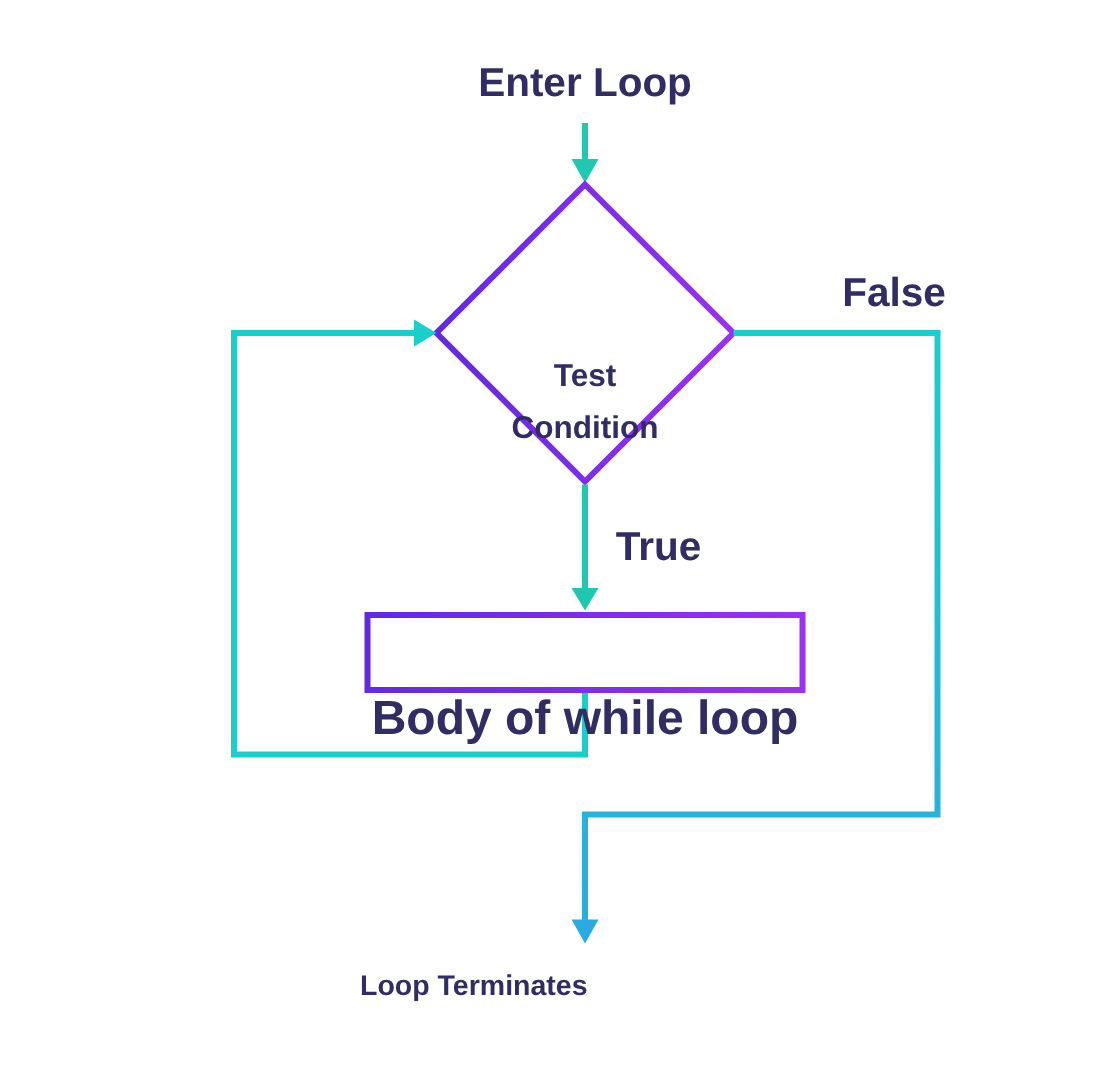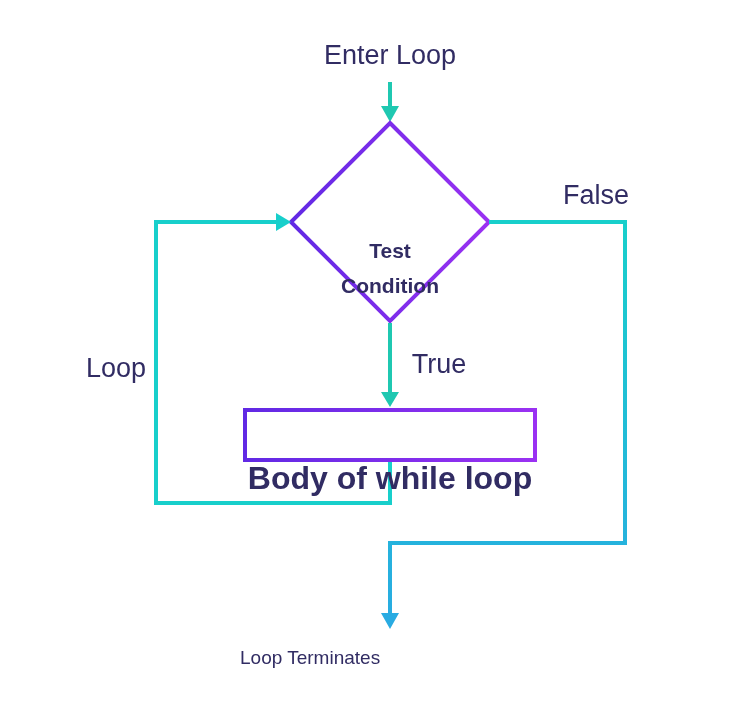--- a/index.html
+++ b/index.html
@@ -13,21 +13,21 @@
     position: relative;
     width: 736px; height: 716px;
   }
   .canvas svg {
     position: absolute;
     left: 0; top: 0;
   }
   .lbl {
     position: absolute;
     color: #312C63;
-    font-weight: 400;
+    font-weight: 700;
     white-space: nowrap;
   }
   .lbl-enter      { left: 280px; top: 40px;  width: 220px; text-align: center; font-size: 27px; }
   .lbl-false      { left: 556px; top: 180px; width: 80px;  text-align: center; font-size: 27px; }
   .lbl-true       { left: 404px; top: 349px; width: 70px;  text-align: center;   font-size: 27px; }
   .lbl-continues  { left: 0px;   top: 347px; width: 146px; text-align: right;  font-size: 27px; line-height: 43px; }
   .lbl-terminates { left: 240px; top: 647px; width: 300px; font-size: 19px; }
   .node-text {
     position: absolute;
     color: #312C63;
@@ -81,16 +81,15 @@
 
   <div class="node-text txt-body">Body of while loop</div>
 
   <div class="lbl lbl-terminates">Loop Terminates</div>
 
   <div class="lbl lbl-false">False</div>
 
   <div class="lbl lbl-true">True</div>
 
   <div class="lbl lbl-continues">
-    <div>Loop</div>
   </div>
 
 </div>
 
 </body></html>

